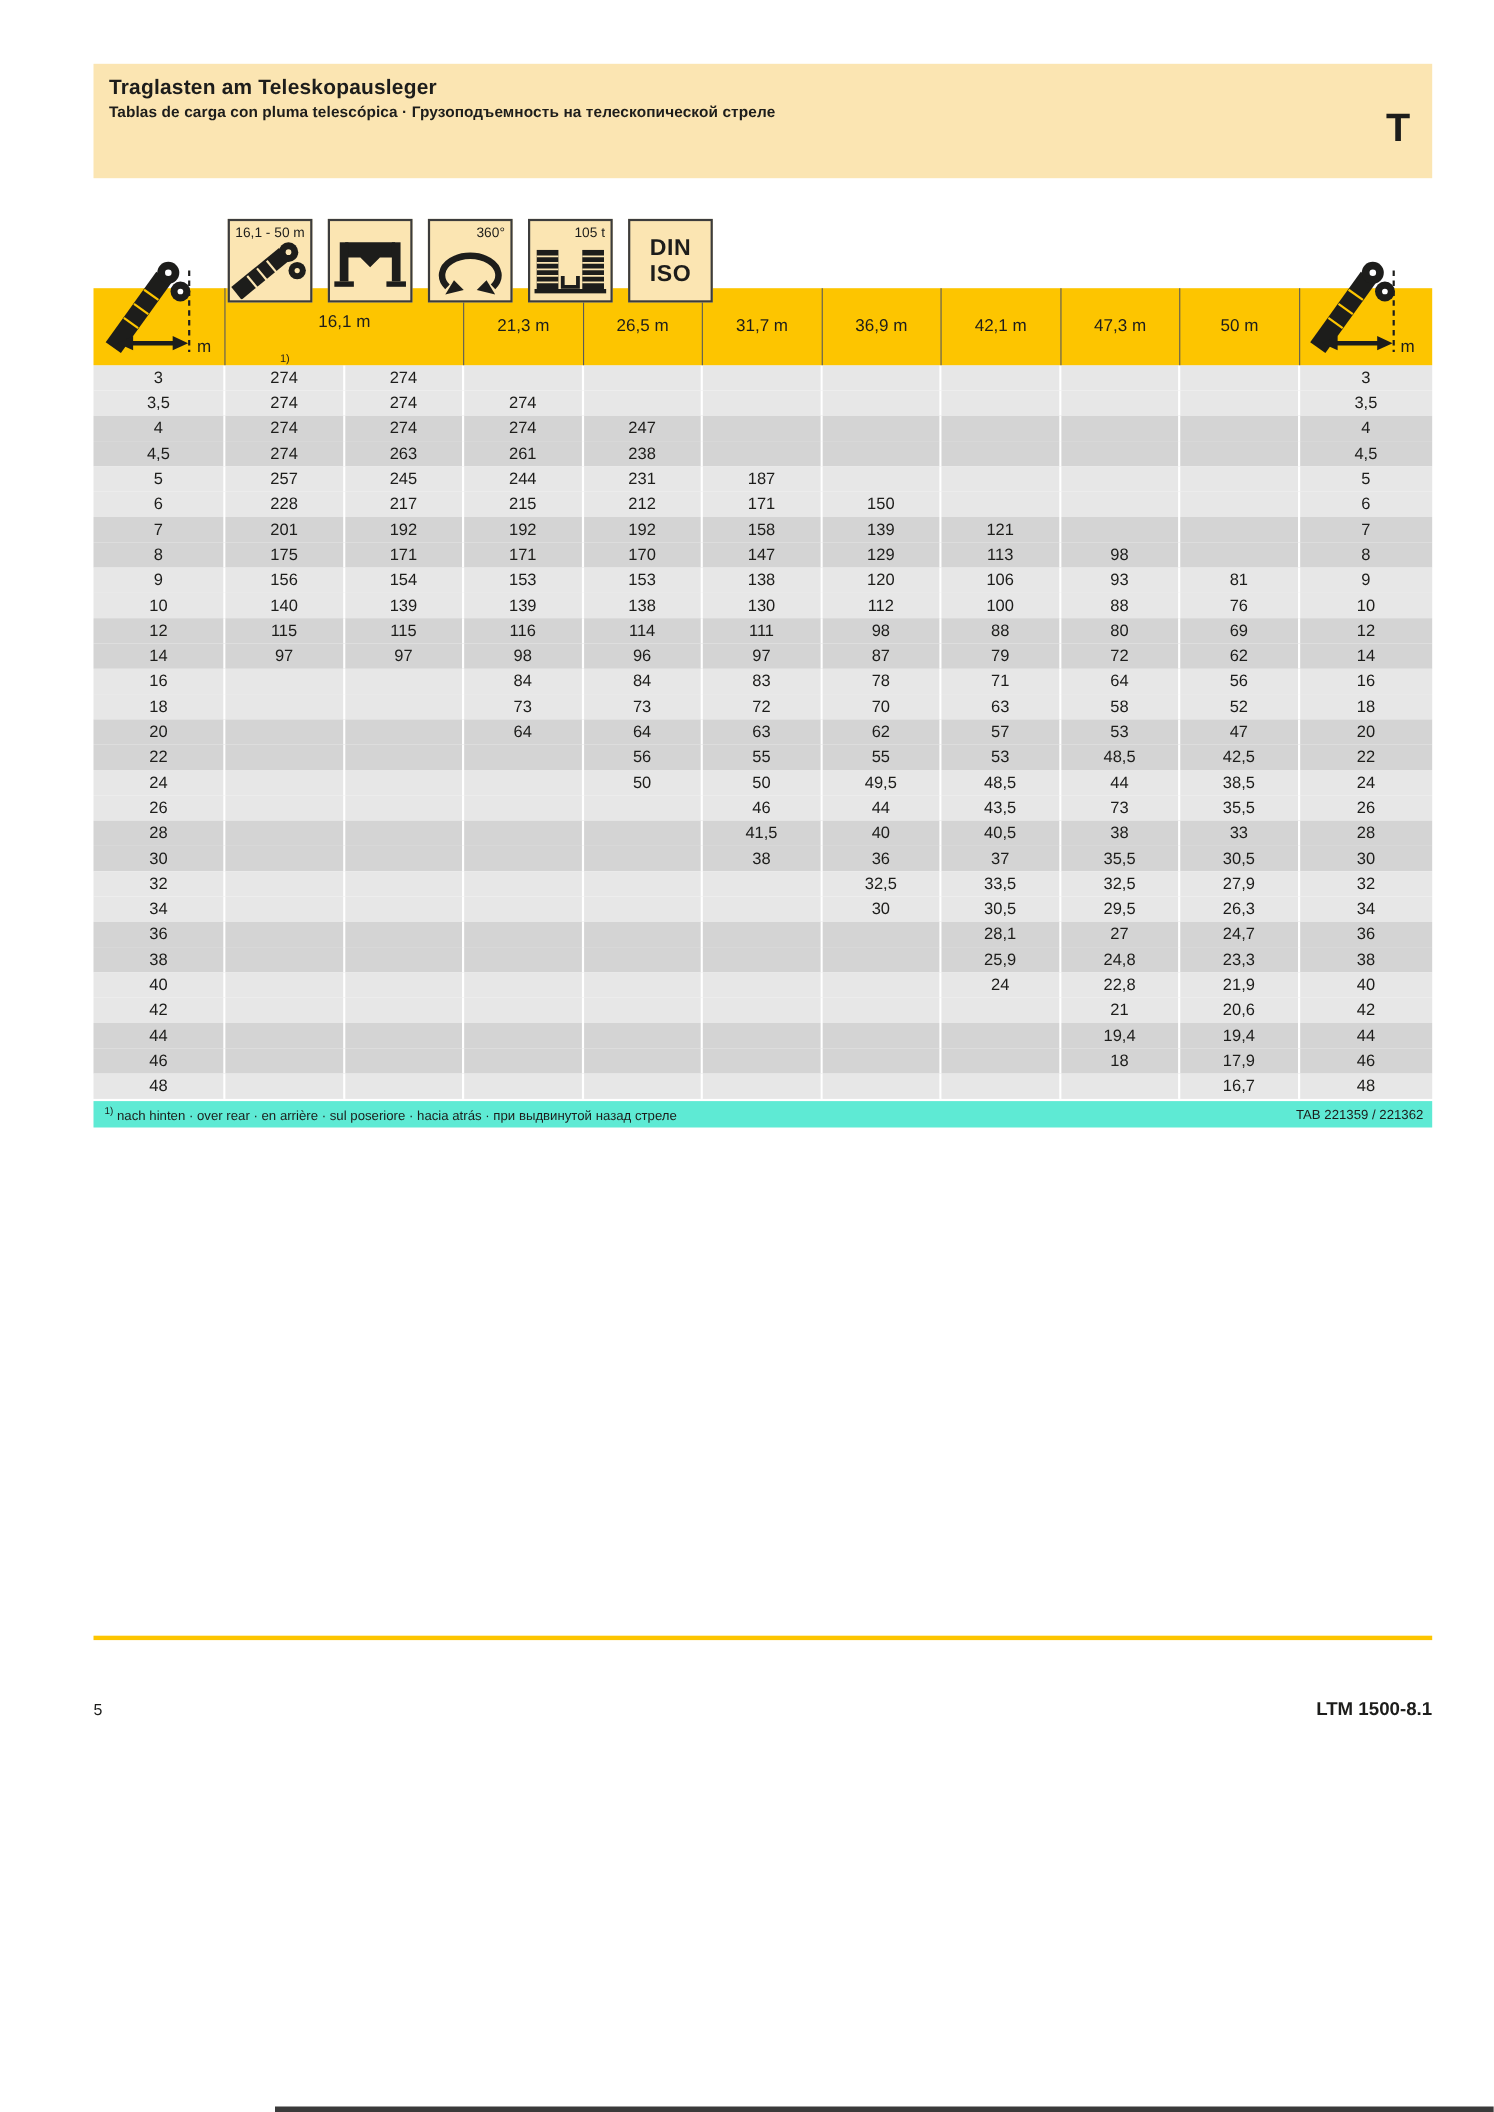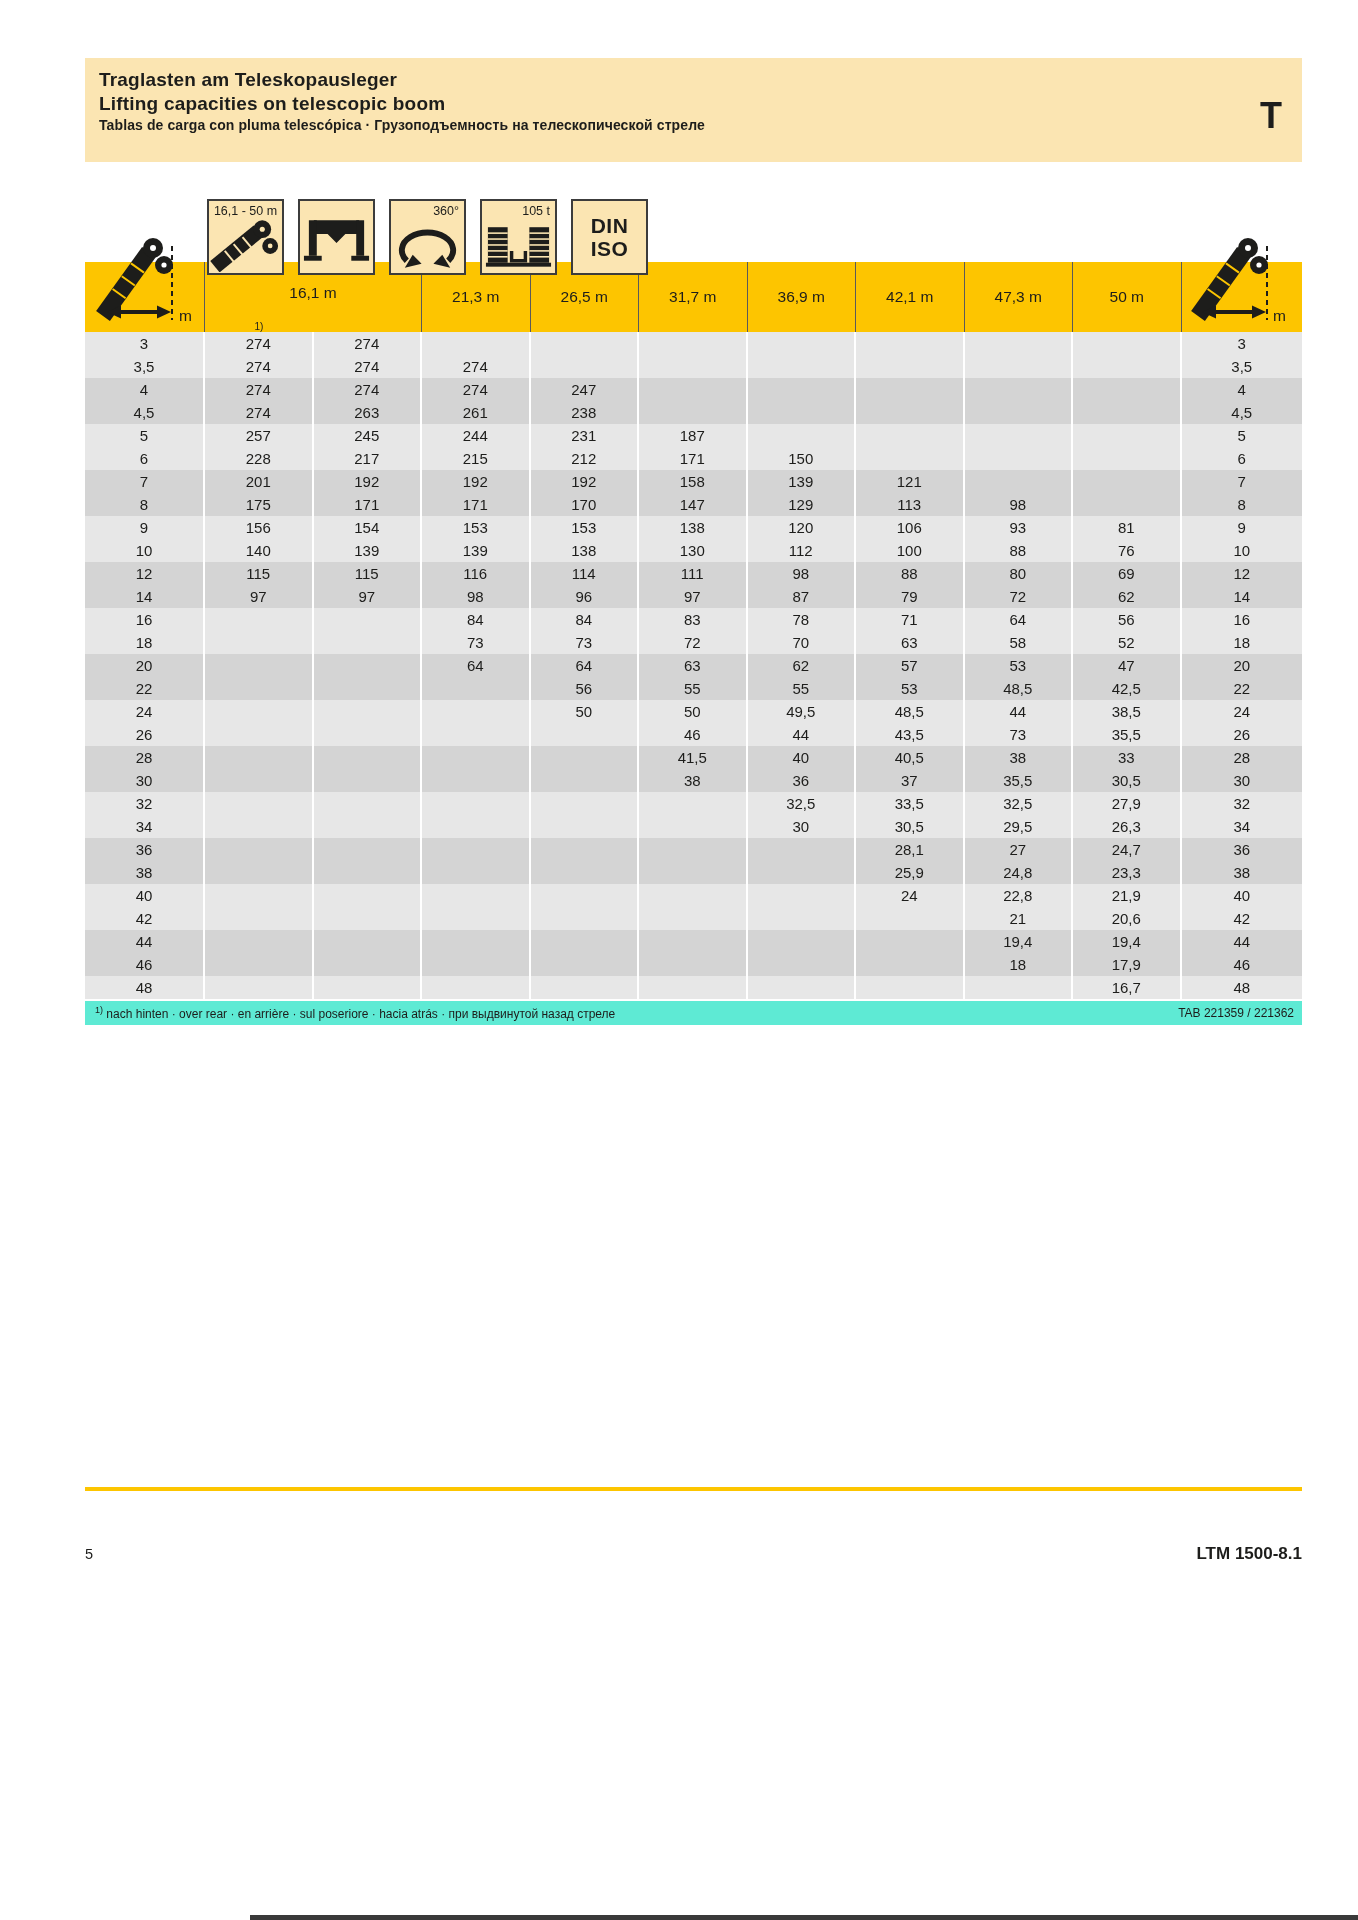--- a/index.html
+++ b/index.html
@@ -76,21 +76,20 @@
   }
   .page-num{font-size:14.5px;}
   .model-name{font-size:17px;font-weight:bold;}
   .bottom-edge{position:absolute;left:250px;top:1915px;width:1108px;height:5px;background:#3a3a3a;}
 </style>
 </head>
 <body>
 
 <div class="title-box">
   <div class="title-line-big">Traglasten am Teleskopausleger</div>
-  <div class="title-line-big">Lifting capacities on telescopic boom</div>
   <div class="title-line-small">Tablas de carga con pluma telescópica · Грузоподъемность на телескопической стреле</div>
   <div class="section-letter">T</div>
 </div>
 
 <div class="icons-row">
   <div class="icon-box">
     <div class="icon-label center">16,1 - 50 m</div>
     <svg class="icon-svg" viewBox="0 0 74 52">
       <line x1="6" y1="48" x2="50" y2="12" stroke="#1d1d1b" stroke-width="15"></line>
       <line x1="16" y1="32" x2="26" y2="44" stroke="#fbe5b2" stroke-width="2"></line>

